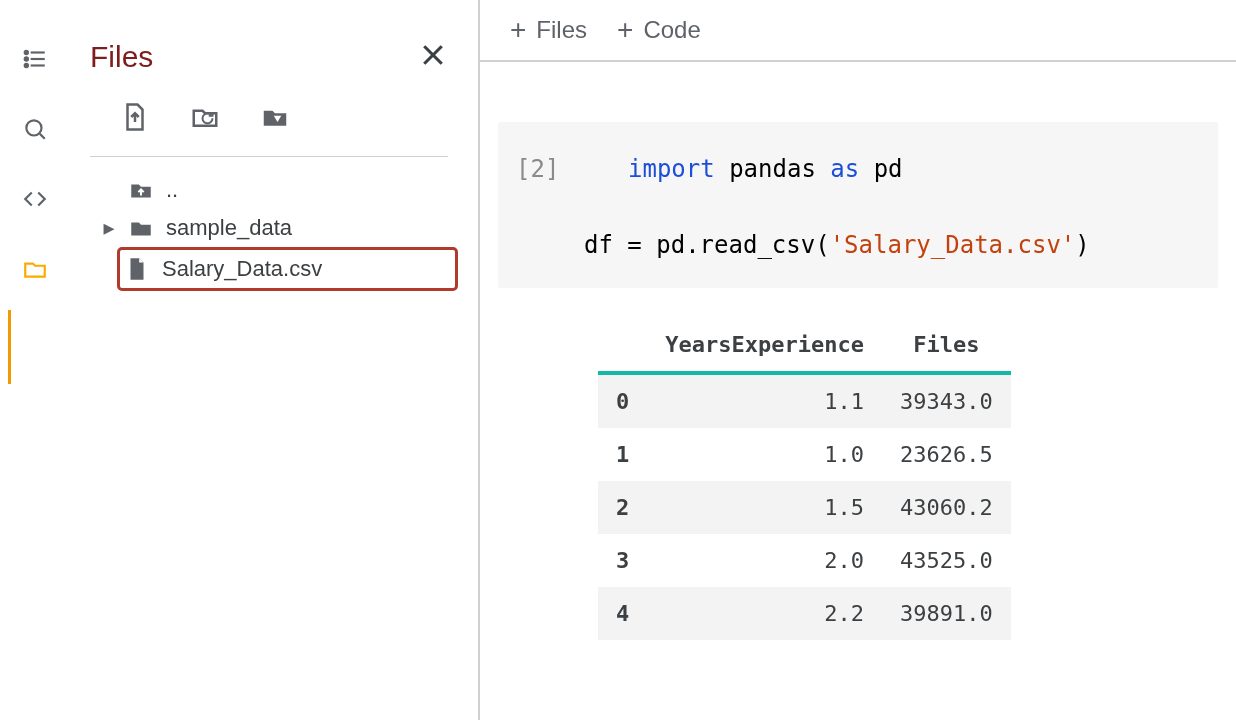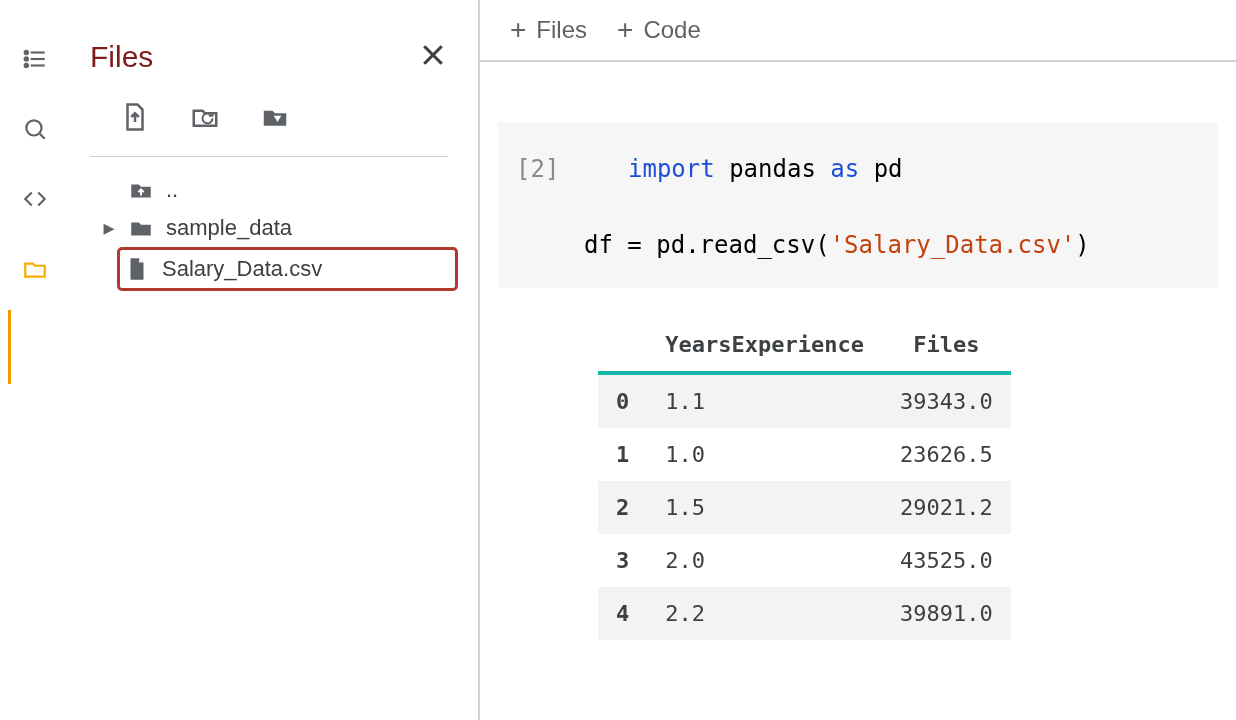--- a/index.html
+++ b/index.html
@@ -135,20 +135,21 @@
   .code .str { color: #c2410c; }
 
   .output {
     margin: 30px 0 0 118px;
     font-family: "Consolas","Menlo",monospace;
     font-size: 22px;
   }
   .df-table { border-collapse: collapse; }
   .df-table th, .df-table td {
     padding: 14px 18px;
+    text-align: right;
   }
   .df-table thead th {
     font-weight: bold;
     border-bottom: 4px solid #14b8a6;
     text-align: center;
   }
   .df-table thead th:first-child { }
   .df-table tbody th {
     text-align: left;
     font-weight: bold;
@@ -297,21 +298,21 @@
           <td>39343.0</td>
         </tr>
         <tr>
           <th>1</th>
           <td>1.0</td>
           <td>23626.5</td>
         </tr>
         <tr>
           <th>2</th>
           <td>1.5</td>
-          <td>29021.2</td>
+          <td>43060.2</td>
         </tr>
         <tr>
           <th>3</th>
           <td>2.0</td>
           <td>43525.0</td>
         </tr>
         <tr>
           <th>4</th>
           <td>2.2</td>
           <td>39891.0</td>

